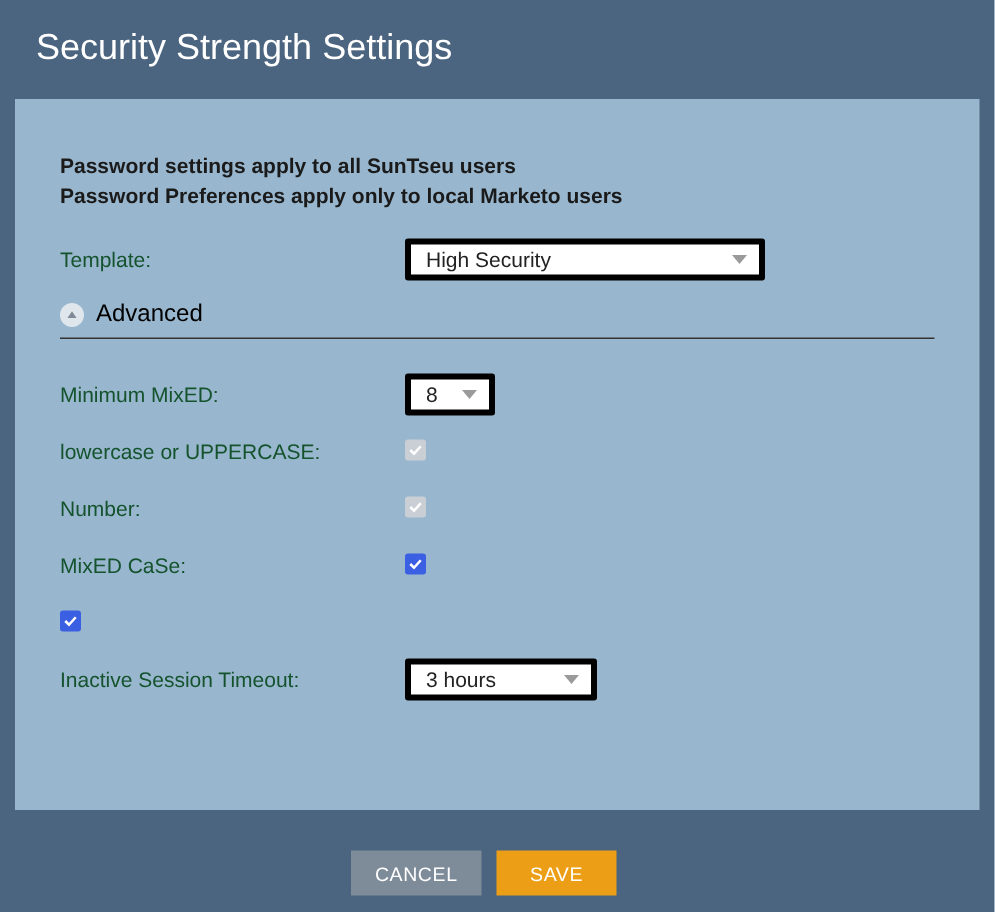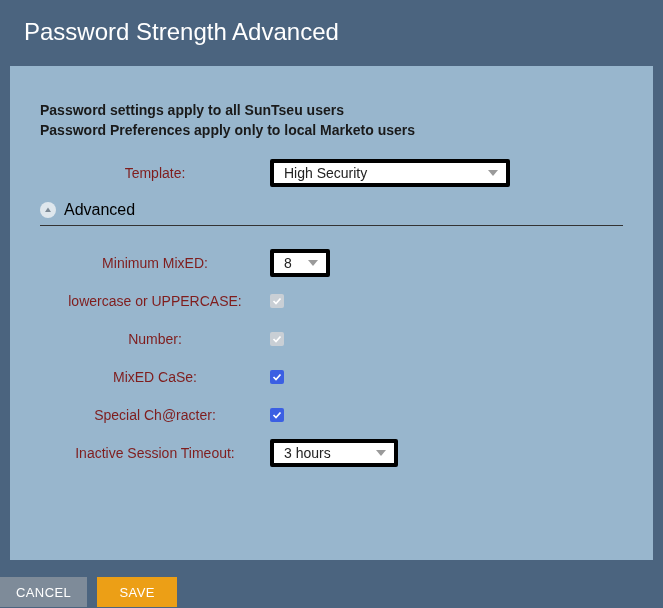--- a/index.html
+++ b/index.html
@@ -33,22 +33,21 @@
   }
   .row {
     display: flex;
     align-items: center;
     margin-top: 8px;
     min-height: 26px;
   }
   .row .label {
     width: 230px;
     font-size: 14px;
-    color: #7f1d1d;
-    text-align: center;
+    color: #14532d;
   }
   .row .control { flex: 0 0 auto; }
   .select {
     background: #ffffff;
     border: 4px solid #000000;
     border-radius: 2px;
     height: 28px;
     display: flex;
     align-items: center;
     padding: 0 8px 0 10px;
@@ -84,24 +83,24 @@
   .adv-body .row { min-height: 30px; }
   .checkbox {
     width: 14px; height: 14px; border-radius: 2px;
     display: inline-flex; align-items: center; justify-content: center;
     cursor: pointer;
     font-size: 11px; line-height: 1;
   }
   .checkbox.checked { background: #3b5fe3; color: #fff; }
   .checkbox.checked.disabled { background: #c9cfd5; color: #fff; cursor: default; }
   .footer {
-    height: 48px;
-    display: flex;
-    align-items: center;
-    justify-content: flex-start;
+    height: 68px;
+    display: flex;
+    align-items: center;
+    justify-content: center;
     padding: 16px 18px 0 0;
     gap: 10px;
   }
   .btn {
     height: 30px;
     min-width: 80px;
     padding: 0 16px;
     border: none;
     color: #fff;
     font-size: 13px;
@@ -111,21 +110,21 @@
     align-items: center;
     justify-content: center;
   }
   .btn.cancel { background: #7e8b99; }
   .btn.save { background: #ec9f16; }
 </style>
 </head>
 <body>
 
 <div class="dialog">
-  <div class="titlebar">Password Strength Advanced</div>
+  <div class="titlebar">Security Strength Settings</div>
 
   <div class="body">
     <div class="intro">
       <div>Password settings apply to all SunTseu users</div>
       <div>Password Preferences apply only to local Marketo users</div>
     </div>
 
     <div class="row">
       <div class="label">Template:</div>
       <div class="control">
@@ -192,21 +191,20 @@
         <div class="control">
           <span class="checkbox checked">
             <svg width="10" height="10" viewBox="0 0 10 10">
                 <path d="M1.5 5 L4 7.5 L8.5 2.5" stroke="#fff" stroke-width="1.7" fill="none"></path>
               </svg>
           </span>
         </div>
       </div>
 
       <div class="row">
-        <div class="label">Special Ch@racter:</div>
         <div class="control">
           <span class="checkbox checked">
             <svg width="10" height="10" viewBox="0 0 10 10">
                 <path d="M1.5 5 L4 7.5 L8.5 2.5" stroke="#fff" stroke-width="1.7" fill="none"></path>
               </svg>
           </span>
         </div>
       </div>
 
 

